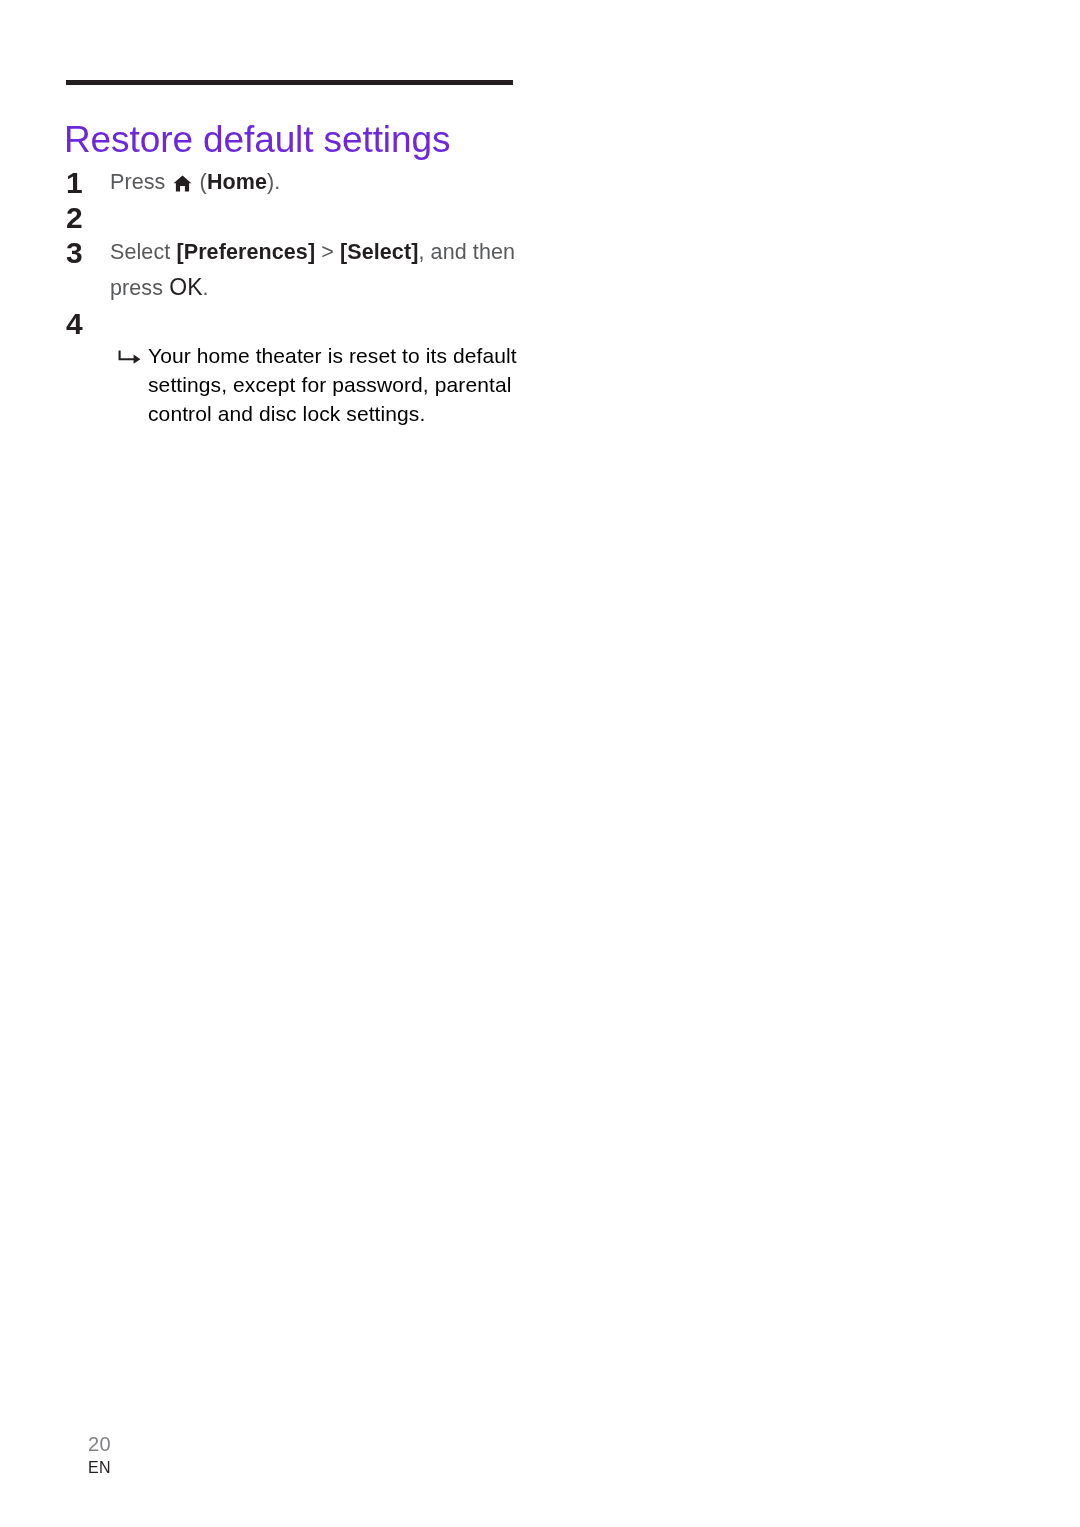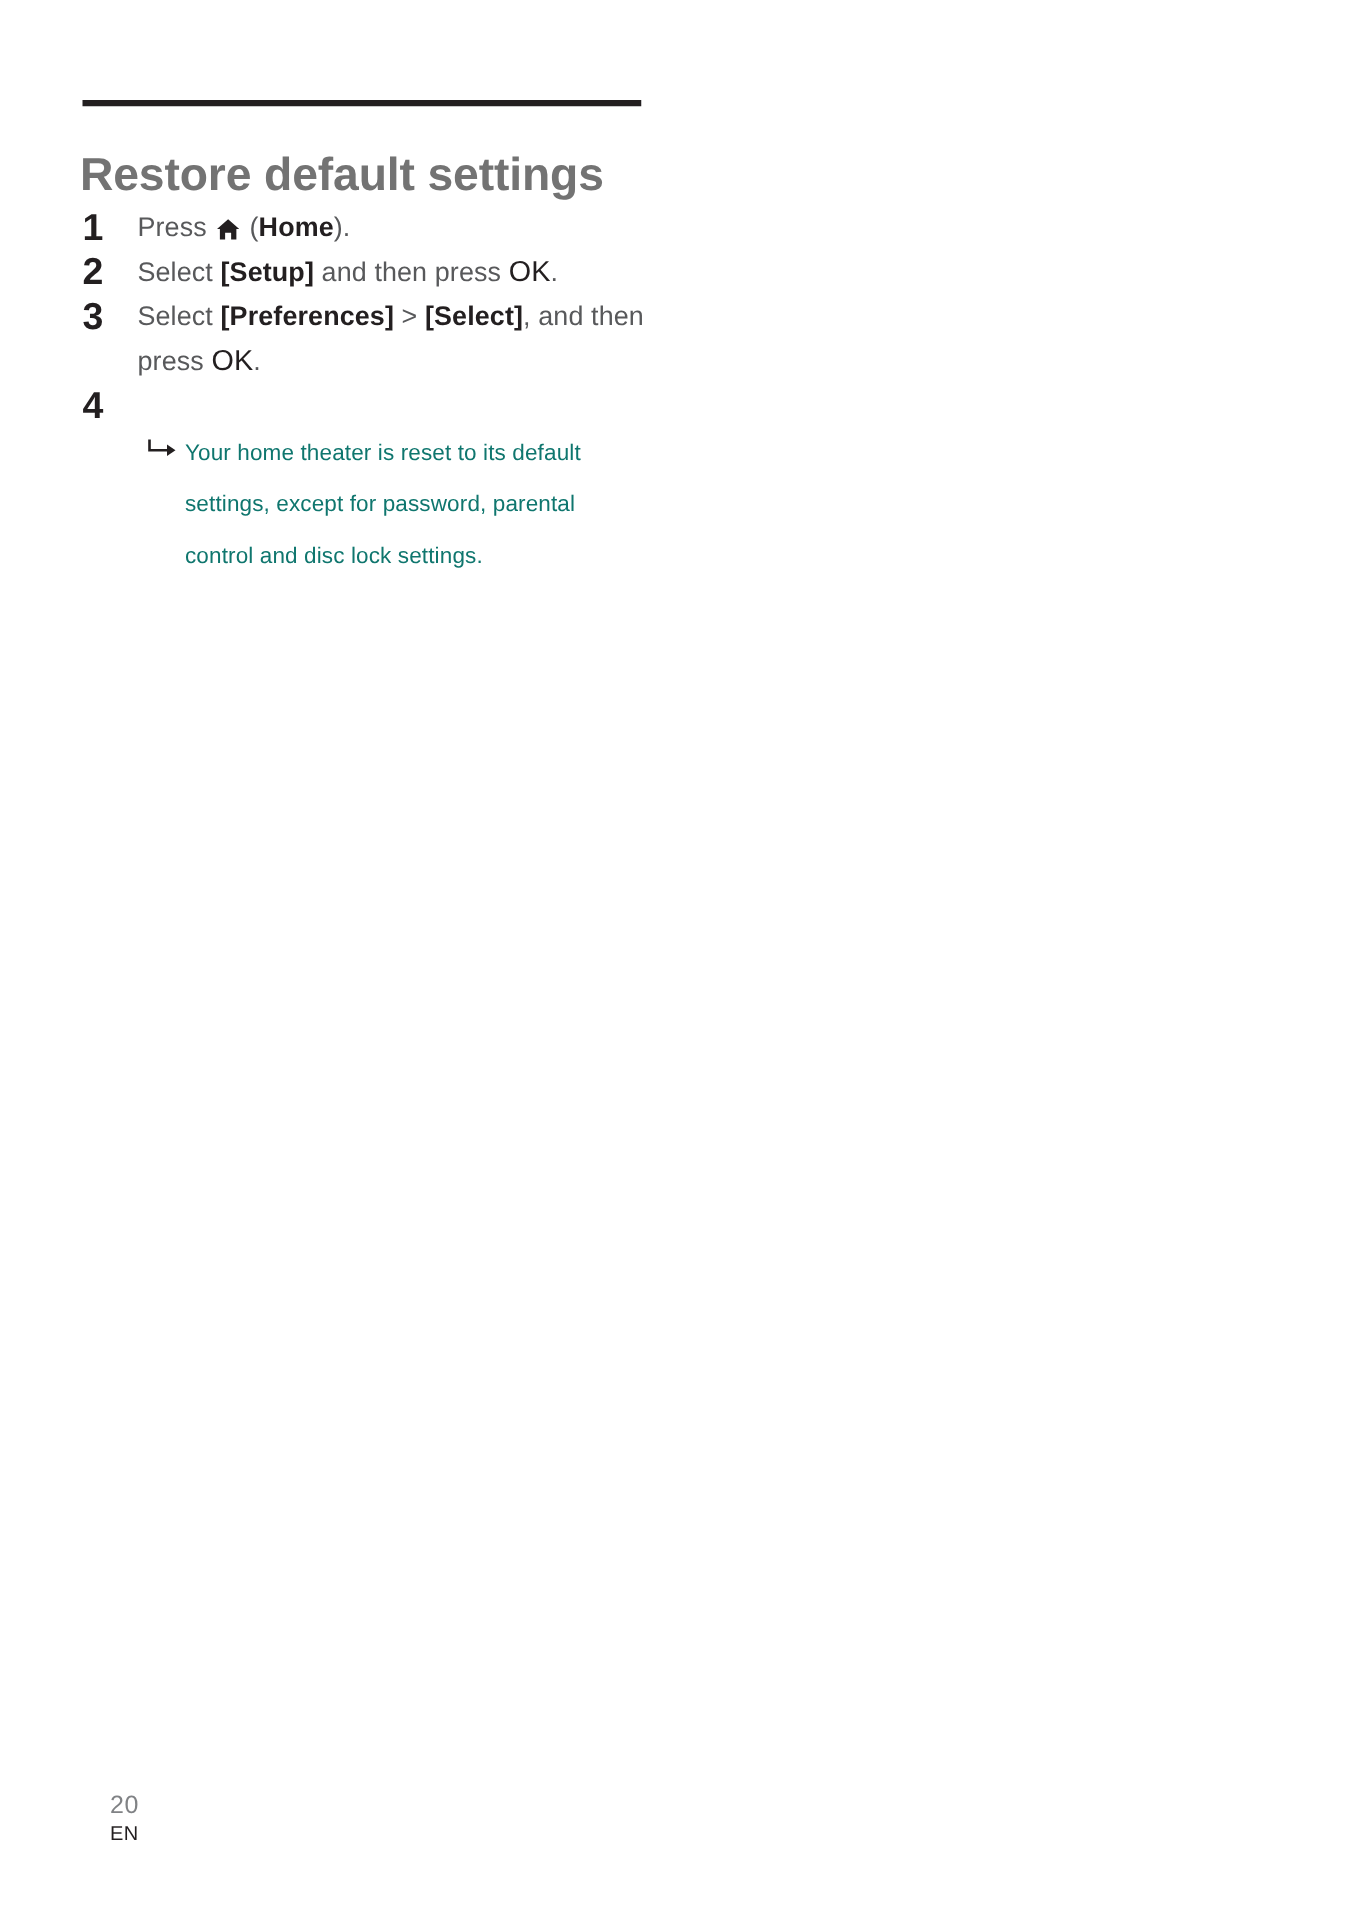--- a/index.html
+++ b/index.html
@@ -35,22 +35,22 @@
     background: #231f20;
   }
 
   .section-title {
     position: absolute;
     left: 64px;
     top: 93px;
     width: 700px;
     font-size: 37px;
     line-height: 44px;
-    font-weight: 700;
-    color: #737373;
+    font-weight: 400;
+    color: #6d28d9;
     letter-spacing: -0.1px;
     white-space: nowrap;
   }
 
   
   .steps {
     position: absolute;
     left: 0;
     top: 165px;
     width: 560px;
@@ -118,23 +118,23 @@
   .substep-arrow {
     position: absolute;
     left: 8px;
     top: 8px;
     width: 24px;
     height: 18px;
   }
   .substep-arrow svg { display: block; }
 
   .substep-text {
-    font-size: 18px;
-    line-height: 41px;
-    color: #0f766e;
+    font-size: 21px;
+    line-height: 29px;
+    color: #000000;
     letter-spacing: 0.1px;
     display: block;
     max-width: 370px;
   }
 
   
   .footer {
     position: absolute;
     left: 66px;
     top: 1432px;
@@ -169,21 +169,20 @@
 
     <div class="step">
       <div class="step-num">1</div>
       <div class="step-body"><span>Press </span><span class="home-glyph"><svg width="19" height="17" viewBox="0 0 19 17">
               <path d="M9.5 0.4 L0.6 8.2 L2.9 8.2 L2.9 16.6 L7.1 16.6 L7.1 11.1 L11.9 11.1 L11.9 16.6 L16.1 16.6 L16.1 8.2 L18.4 8.2 Z" fill="#231f20"></path>
             </svg></span><span> (</span><span class="strong">Home</span><span>).</span></div>
     </div>
 
     <div class="step">
       <div class="step-num">2</div>
-      <div class="step-body"><span>Select </span><span class="strong">[Setup]</span><span> and then press </span><span class="ok">OK</span><span>.</span></div>
     </div>
 
     <div class="step">
       <div class="step-num">3</div>
       <div class="step-body"><span>Select </span><span class="strong">[Preferences]</span><span> &gt; </span><span class="strong">[Select]</span><span>, and then press </span><span class="ok">OK</span><span>.</span></div>
     </div>
 
     <div class="step">
       <div class="step-num">4</div>
     </div>

